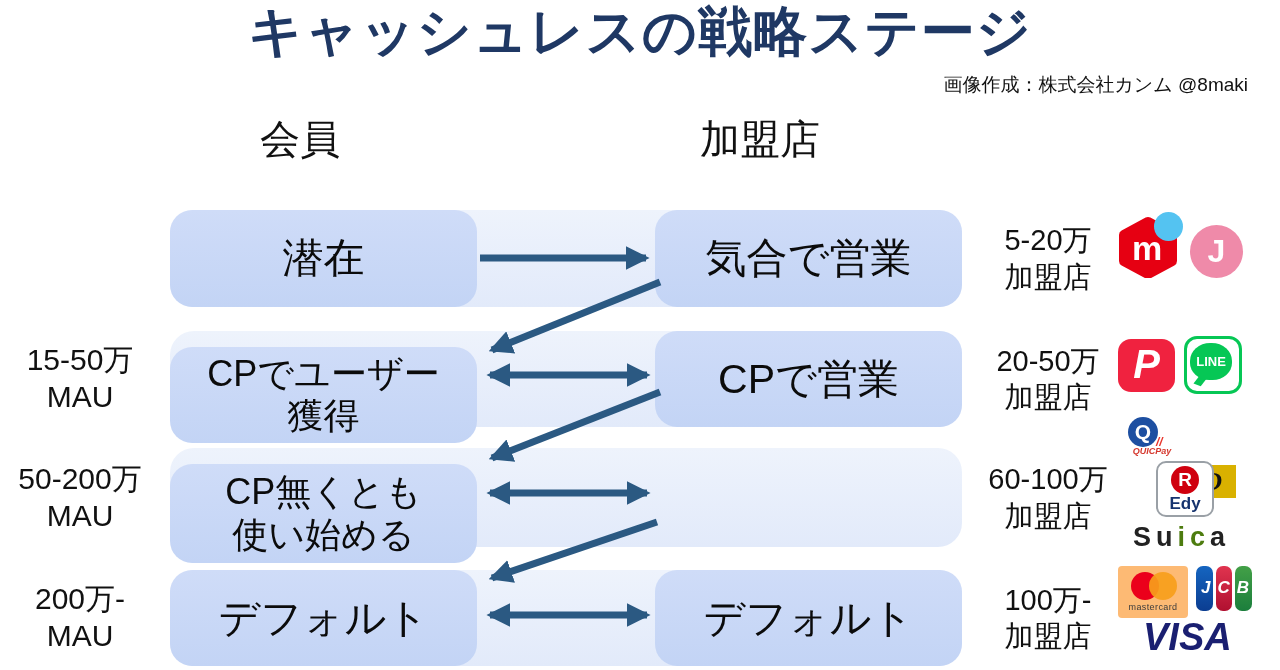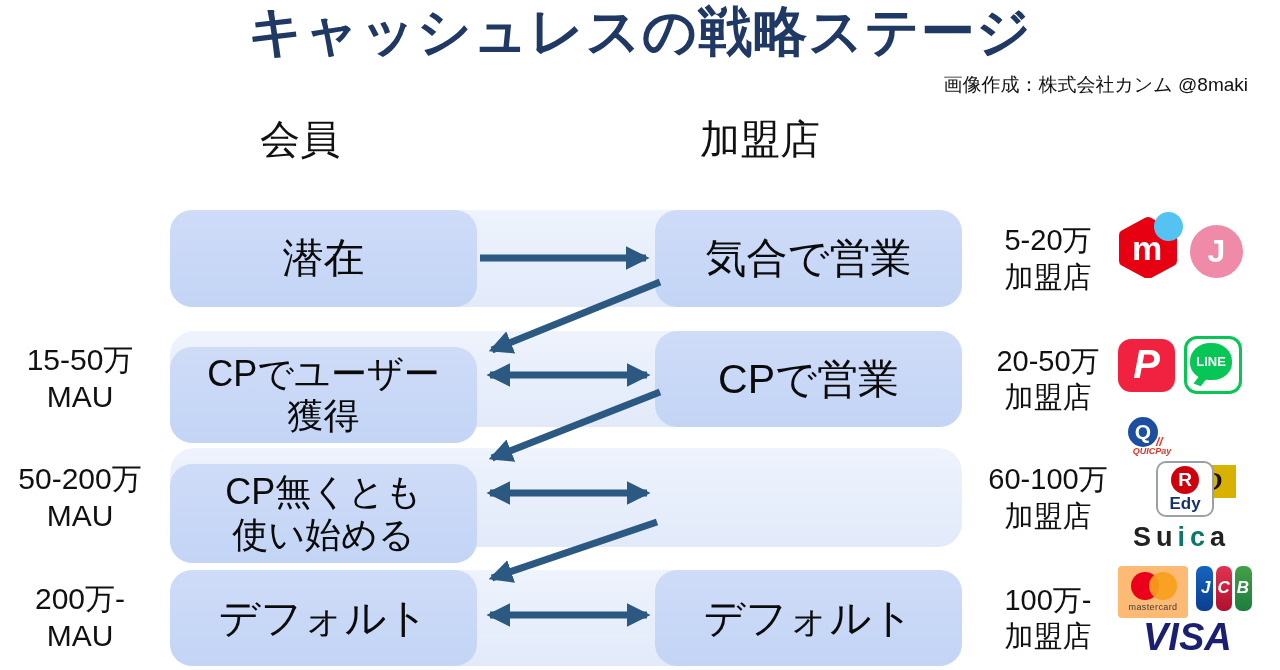--- a/index.html
+++ b/index.html
@@ -61,21 +61,21 @@
   .quicpay-t{position:absolute;left:-6px;top:29px;width:60px;text-align:center;color:#d5382e;
              font-size:9px;font-weight:800;font-style:italic;letter-spacing:0px;}
   .idlogo{width:54px;height:33px;border-radius:0;background:#d9b100;color:#111;
           font-family:"Liberation Serif","DejaVu Serif",serif;font-style:italic;font-weight:700;font-size:26px;margin-top:48px;}
   .edy{width:58px;height:56px;border-radius:10px;background:#fff;border:2px solid #9aa0a6;box-sizing:border-box;
        display:flex;flex-direction:column;align-items:center;}
   .edy-r{margin-top:3px;width:28px;height:28px;border-radius:50%;background:#cf000e;color:#fff;
          font-size:19px;font-weight:800;display:flex;align-items:center;justify-content:center;}
   .edy-t{color:#16336e;font-size:17px;font-weight:700;line-height:1;margin-top:1px;}
   .suica{font-size:27px;font-weight:800;letter-spacing:5px;color:#222;}
-  .suica .lt{color:#0f766e;}
+  .suica .lt{color:#4d7c0f;}
 
   .mc{width:70px;height:52px;background:#fdba74;border-radius:4px;}
   .mc-red{position:absolute;left:13px;top:6px;width:28px;height:28px;border-radius:50%;background:#eb001b;}
   .mc-org{position:absolute;left:31px;top:6px;width:28px;height:28px;border-radius:50%;background:#f79e1b;opacity:.92;}
   .mc-t{position:absolute;left:0;top:36px;width:70px;text-align:center;font-size:9px;color:#3c3c3c;letter-spacing:.4px;}
 
   .jcb{width:56px;height:45px;display:flex;gap:3px;}
   .jcb .bar{flex:1;border-radius:7px;}
   .jcb .b1{background:linear-gradient(180deg,#1565c0,#0b3d91);}
   .jcb .b2{background:linear-gradient(180deg,#e0344f,#b01030);}

